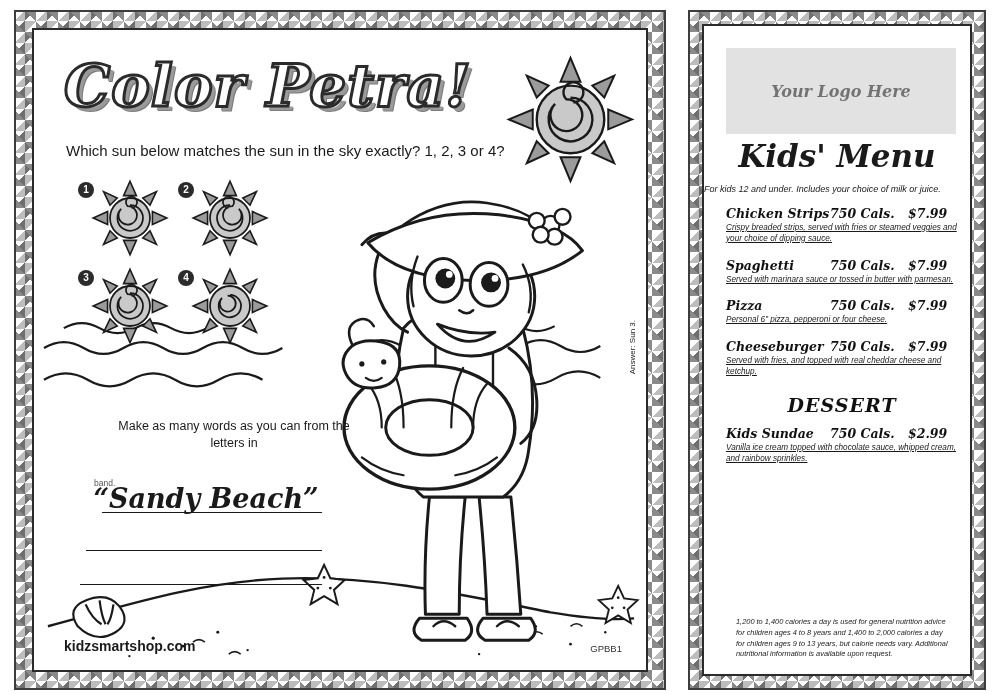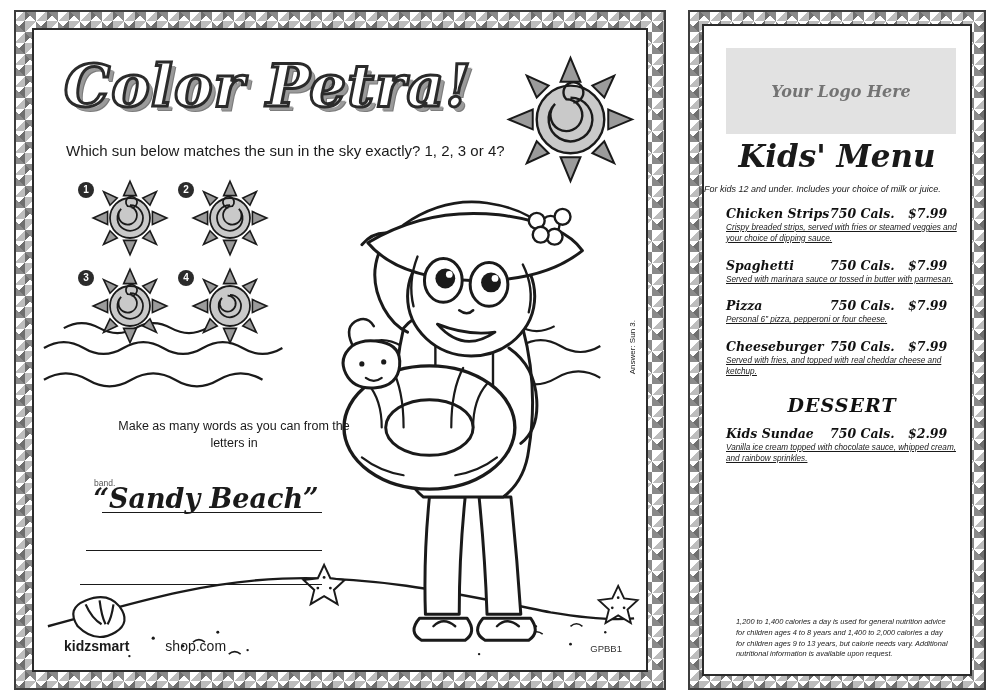--- a/index.html
+++ b/index.html
@@ -160,21 +160,21 @@
   .wl2 { left: 52px; top: 520px; width: 236px; }
   .wl3 { left: 46px; top: 554px; width: 242px; }
 
   .footer-brand {
     position: absolute;
     left: 30px; bottom: 16px;
     font-size: 14px;
     font-weight: bold;
     color: #1a1a1a;
   }
-  .footer-brand .light { font-weight: normal; padding-left: 36px; }
+  .footer-brand .light { font-weight: bold; }
   .footer-code {
     position: absolute;
     right: 24px; bottom: 16px;
     font-size: 9.5px;
     color: #333;
     margin-top: 28px;
   }
 
   .art { position: absolute; left: 0; top: 0; width: 100%; height: 100%; pointer-events: none; }
 

